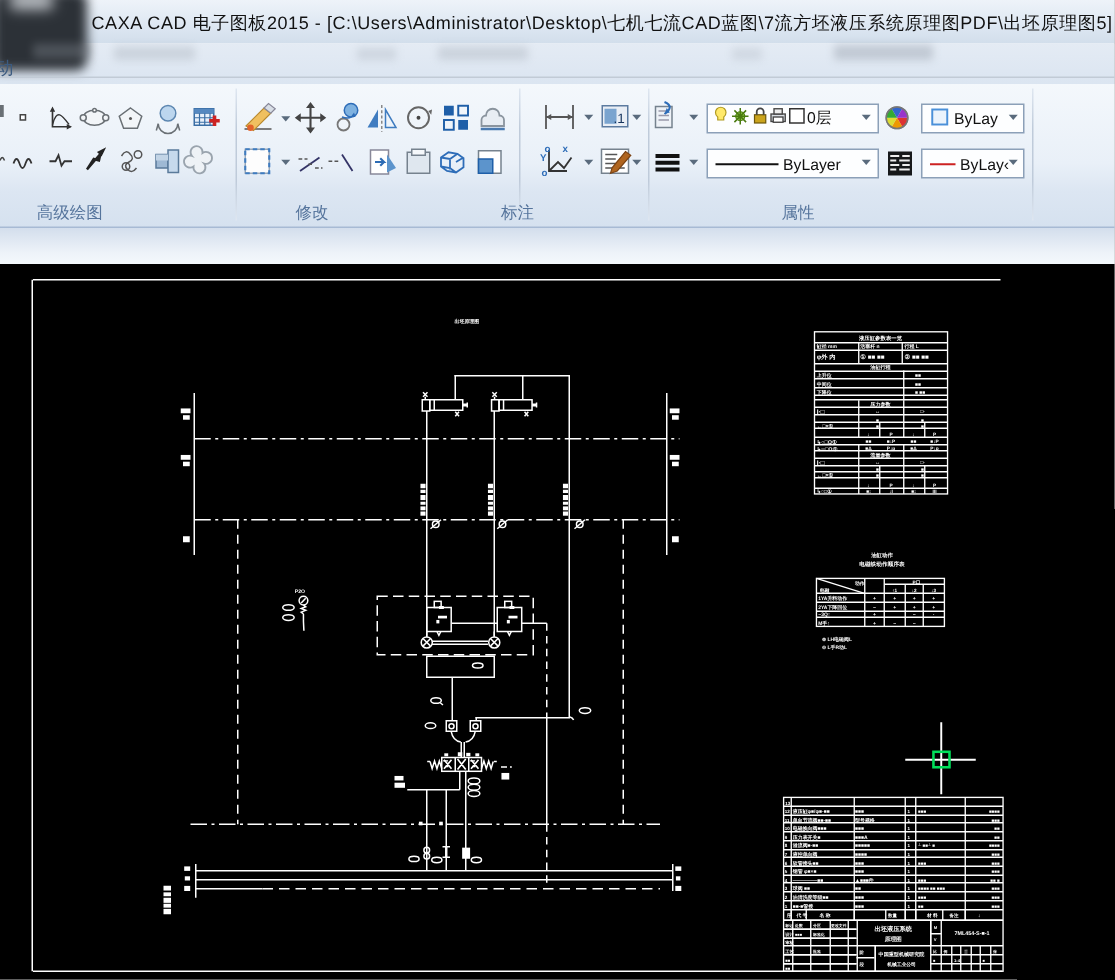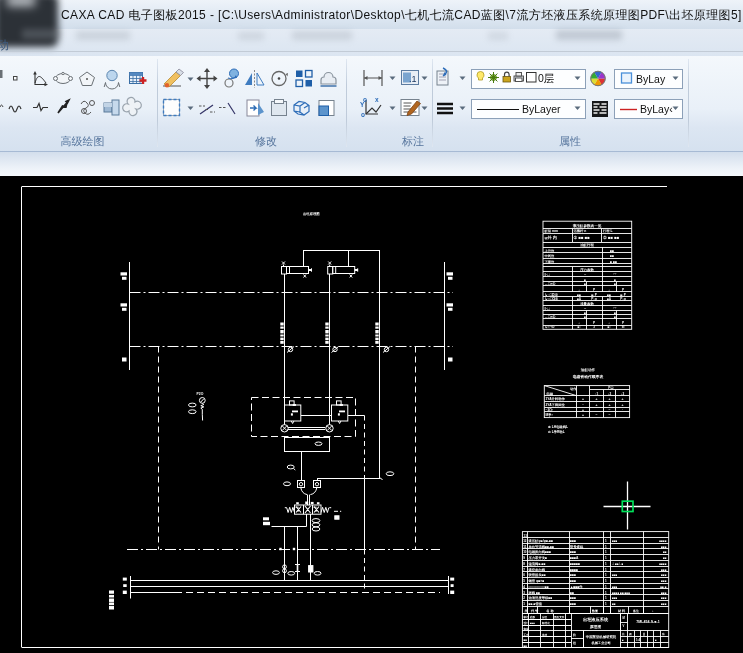--- a/index.html
+++ b/index.html
@@ -3,21 +3,21 @@
 html,body{margin:0;padding:0;width:743px;height:653px;overflow:hidden;font-family:"Liberation Sans",sans-serif;background:#fff}
 .abs{position:absolute}
 #titlebar{position:absolute;left:0;top:0;width:743px;height:29px;background:linear-gradient(#eef3f9,#dde7f2 60%,#d2deeb)}
 #titletext{position:absolute;left:61px;top:7px;font-size:12px;color:#111;white-space:nowrap;letter-spacing:0.38px}
 #blob{position:absolute;left:-5px;top:-6px;width:63px;height:53px;background:#2c3137;border-radius:7px;filter:blur(3.5px)}
 #blobnotch{position:absolute;left:12px;top:2px;width:28px;height:10px;background:#c8ccd1;filter:blur(3px)}
 #tabbar{position:absolute;left:0;top:29px;width:743px;height:27px;background:linear-gradient(#e4ebf4,#dbe5f1)}
 #dong{position:absolute;left:-3px;top:37px;font-size:12px;color:#3c5b80}
 #ribbon{position:absolute;left:0;top:56px;width:743px;height:96px;background:linear-gradient(#f4f8fc,#e9f0f8 55%,#dce6f2 75%,#d5e1ef)}
 .sep{position:absolute;top:59px;width:1px;height:88px;background:linear-gradient(#dfe7f1,#bfcbda 30%,#bfcbda 70%,#dfe7f1)}
-.glabel{position:absolute;top:133.5px;font-size:11px;color:#55749c;text-align:right}
+.glabel{position:absolute;top:133.5px;font-size:11px;color:#55749c;text-align:left}
 #ribline{position:absolute;left:0;top:151px;width:743px;height:1px;background:#a7bad4}
 #band{position:absolute;left:0;top:152px;width:743px;height:24px;background:linear-gradient(#d3deec,#eef3f9 70%,#f4f8fc)}
 #canvas{position:absolute;left:0;top:176px;width:743px;height:477px;background:#000}
 #cad text{font-weight:bold}
 </style></head><body>
 <div id="titlebar"></div>
 <div id="tabbar"></div>
 <div id="ribbon"></div>
 <div id="ribline"></div>
 <div id="band"></div>
@@ -34,22 +34,22 @@
 <div class="abs" style="left:488px;top:32px;width:20px;height:8px;background:#a8b0ba;opacity:.3;filter:blur(3px)"></div>
 <div class="abs" style="left:556px;top:30px;width:66px;height:10px;background:#8f98a4;opacity:.4;filter:blur(3px)"></div>
 <div class="abs" style="left:0;top:51px;width:743px;height:1px;background:#c2cbd6"></div>
 
 <div class="sep" style="left:156.5px"></div>
 <div class="sep" style="left:346px"></div>
 <div class="sep" style="left:432px"></div>
 <div class="sep" style="left:688px"></div>
 <div class="glabel" style="left:24.5px;width:80px">高级绘图</div>
 <div class="glabel" style="left:197px;width:80px">修改</div>
-<div class="glabel" style="left:344px;width:80px">标注</div>
-<div class="glabel" style="left:501px;width:80px">属性</div>
+<div class="glabel" style="left:334px;width:80px">标注</div>
+<div class="glabel" style="left:521px;width:80px">属性</div>
 <svg class="abs" style="left:0;top:56px" width="743" height="96" viewBox="0 56 743 96">
 <rect x="0" y="70" width="2.5" height="8" fill="#6a7075"></rect>
 <rect x="13.5" y="76.5" width="3.5" height="3.5" fill="#fafcfe" stroke="#444" stroke-width="1"></rect>
 <path d="M35 73 L35 84.5 L47 84.5" stroke="#333" fill="none" stroke-width="1.1"></path>
 <path d="M35 71 l-1.8 3.5 h3.6 z M48 84.5 l-3.5 -1.8 v3.6 z" fill="#333" stroke="none"></path>
 <path d="M35 83 C38 72 41.5 77 46 83" stroke="#333" fill="none"></path>
 <ellipse cx="63" cy="78.5" rx="7.5" ry="5" fill="#f2f5f8" stroke="#6a7075"></ellipse>
     <circle cx="55.5" cy="78.5" r="2" fill="#f2f5f8" stroke="#6a7075"></circle>
     <circle cx="70.5" cy="78.5" r="2" fill="#f2f5f8" stroke="#6a7075"></circle>
     <circle cx="63" cy="73.5" r="1.2" fill="#fff" stroke="#6a7075"></circle>

